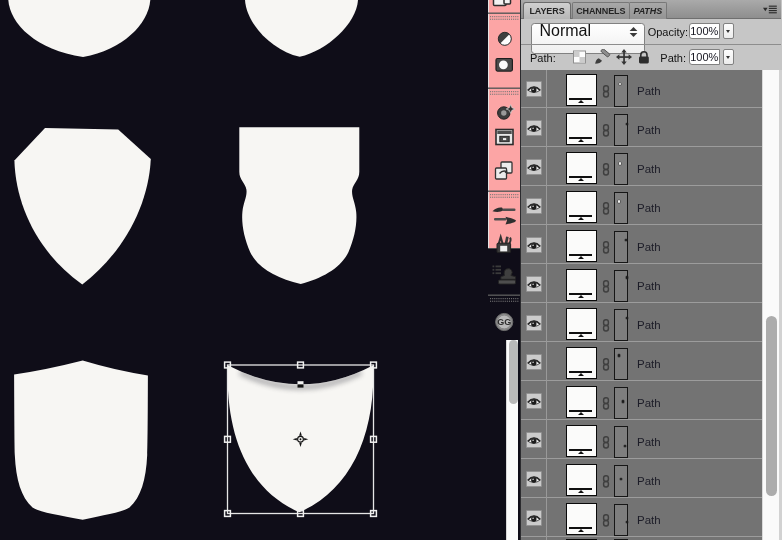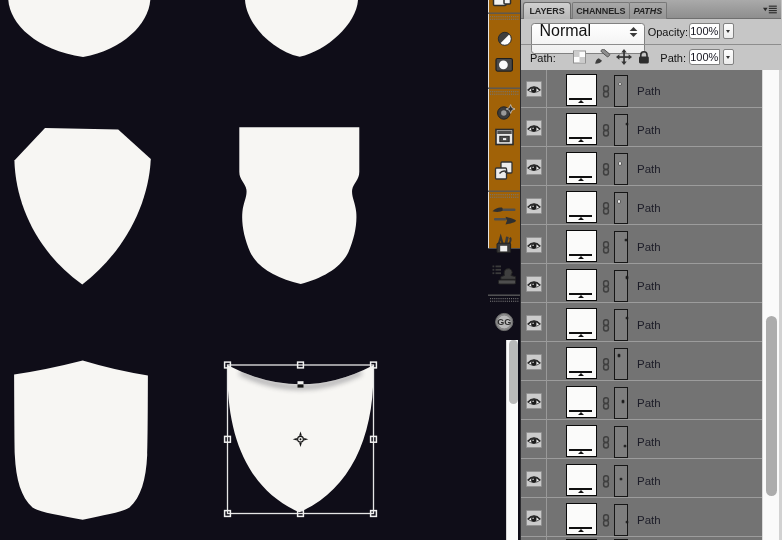--- a/index.html
+++ b/index.html
@@ -1,19 +1,19 @@
 <!DOCTYPE html>
 <html><head><meta charset="utf-8"><style>
   * { margin:0; padding:0; box-sizing:border-box; }
   body { width:782px; height:540px; overflow:hidden; font-family:"Liberation Sans",sans-serif; background:#c6c6c6; -webkit-font-smoothing:antialiased; }
   #wrap { position:relative; width:782px; height:540px; overflow:hidden; }
   #canvas { position:absolute; left:0; top:0; width:521px; height:540px; background:#0f0d18; }
   #docsb { position:absolute; left:505.5px; top:339.5px; width:12px; height:200.5px; background:#fbfbfb; border-left:1px solid #d8d8d8; }
   #docsb .th { position:absolute; left:2.6px; top:0; width:8.6px; height:64px; background:#b9b9b9; border-radius:5px; }
-  #dock { position:absolute; left:488px; top:0; width:33px; height:249px; background:#a16207; border-bottom:1.6px solid #4e4e4e; box-shadow:inset 1px 0 0 #e4e4e4; }
+  #dock { position:absolute; left:488px; top:0; width:33px; height:249px; background:#fca5a5; border-bottom:1.6px solid #4e4e4e; box-shadow:inset 1px 0 0 #e4e4e4; }
   #panel { position:absolute; left:520px; top:0; width:262px; height:540px; background:#c6c6c6; border-left:1.6px solid #2b2b2e; }
   #tabbar { position:absolute; left:0; top:0; width:260.4px; height:18.5px; background:linear-gradient(#aaaaaa,#8e8e8e); border-bottom:1px solid #6f6f6f; }
   .tab { position:absolute; top:1.5px; height:17px; font-size:9px; letter-spacing:-0.1px; font-weight:bold; color:#242424; text-align:center; line-height:17px; }
   #tab1 { left:2px; width:48px; background:linear-gradient(#d0d0d0,#b7b7b7); border:1px solid #6b6b6b; border-bottom:none; border-radius:3px 3px 0 0; }
   #tab2 { left:51px; width:57.5px; background:linear-gradient(#a8a8a8,#939393); border:1px solid #787878; border-bottom:none; border-radius:2px 2px 0 0; }
   #tab3 { left:108.5px; width:37.5px; background:linear-gradient(#a8a8a8,#939393); border:1px solid #787878; border-left:none; border-bottom:none; border-radius:0 2px 0 0;font-style:italic; }
   #pmenu { position:absolute; right:4.5px; top:4.5px; }
   #hdr { position:absolute; left:0; top:18.5px; width:260.4px; height:51.5px; background:#c6c6c6; }
   .divl { position:absolute; left:0; width:260.4px; height:1px; background:#8d8d8d; }
   #modebox { position:absolute; left:9.5px; top:4.5px; width:114px; height:31px; background:linear-gradient(#ffffff,#efefef); border:1px solid #818181; border-radius:3.5px; font-size:16px; color:#111; line-height:14px; padding-left:8px; }

